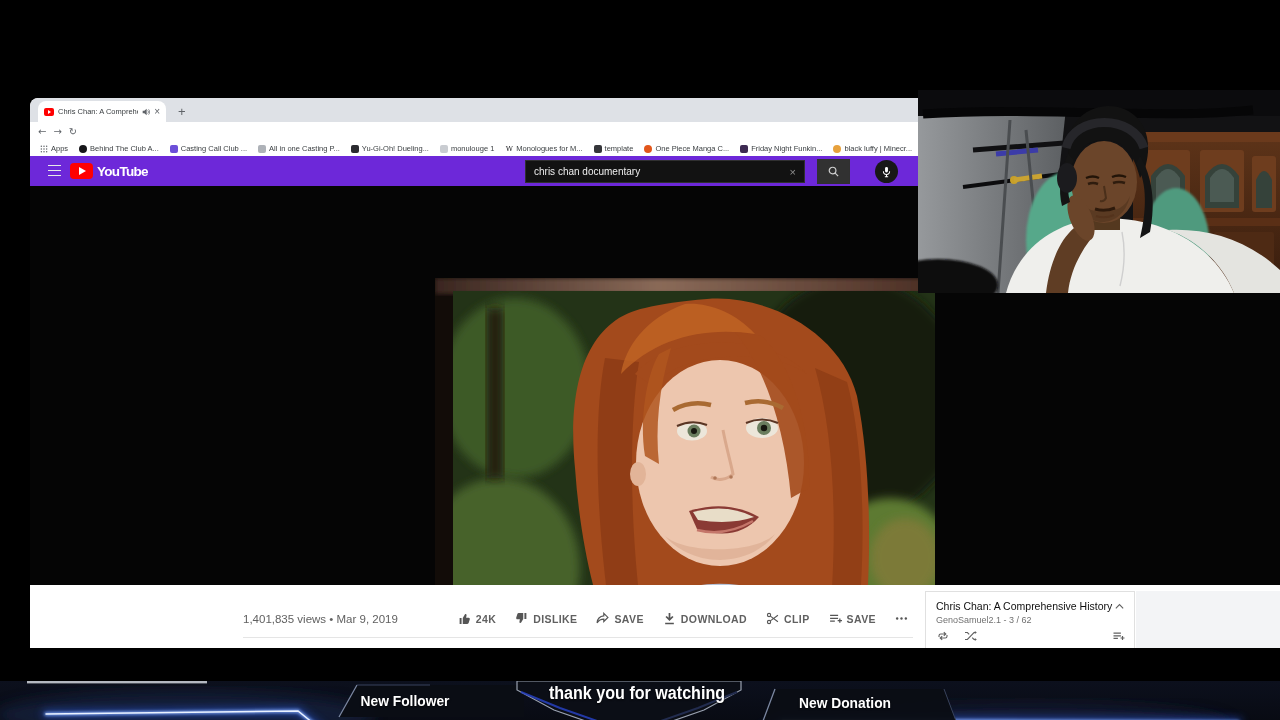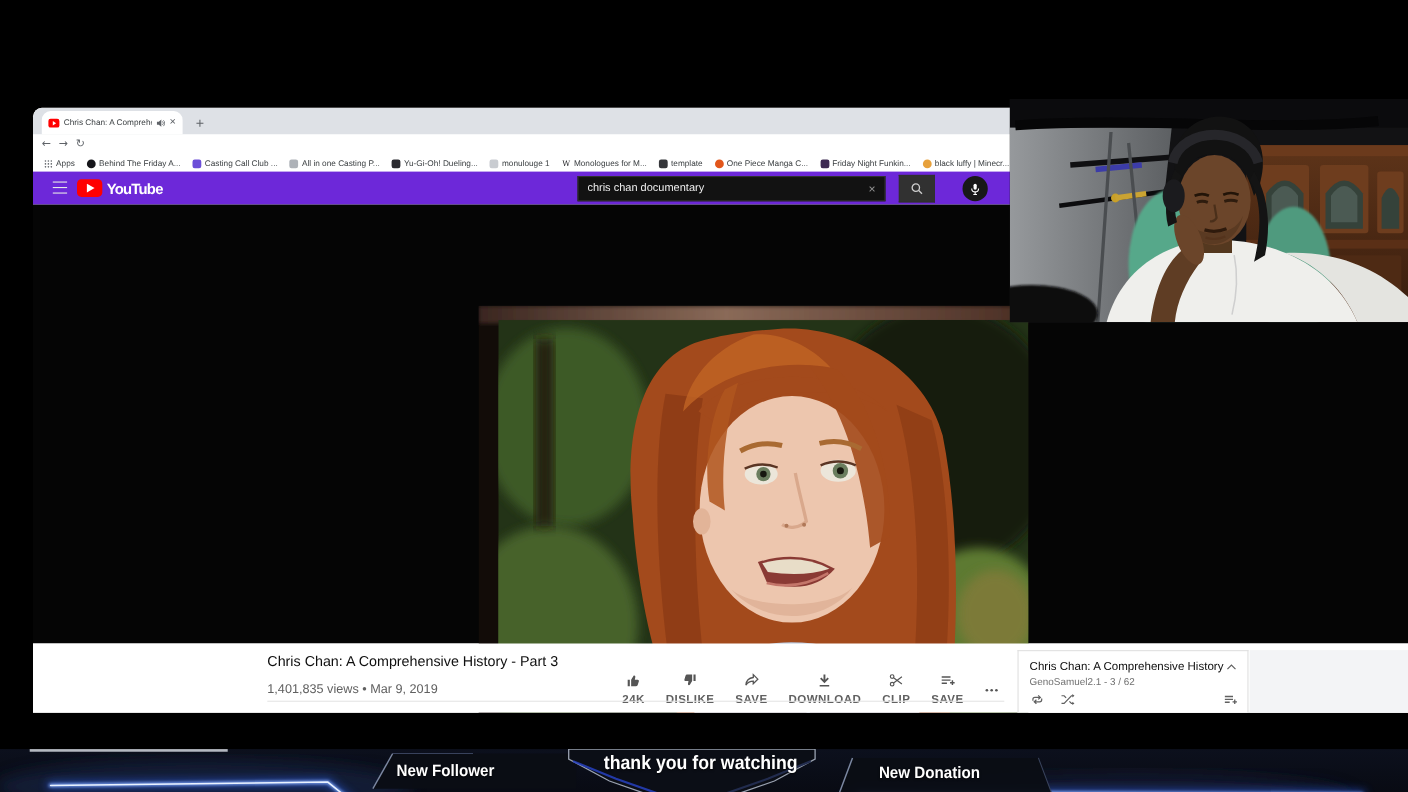--- a/index.html
+++ b/index.html
@@ -47,21 +47,21 @@
   #micbtn{width:23px;height:23px;border-radius:50%;background:#181818;margin-left:13px;display:flex;align-items:center;justify-content:center;}
 
   #videostage{position:absolute;left:0;top:88px;width:100%;height:399px;background:#050505;}
   #videoframe{position:absolute;left:405px;top:92px;width:500px;height:395px;}
 
   #infobar{position:absolute;left:0;top:487px;right:0;bottom:0;background:#fff;}
   #vtitle{position:absolute;left:213px;top:8px;font-size:13px;color:#0f0f0f;}
   #metarow{position:absolute;left:213px;right:372px;top:27px;display:flex;justify-content:space-between;align-items:center;}
   #vstats{font-size:11.5px;color:#606060;}
   #actions{display:flex;align-items:center;gap:19px;}
-  .act{display:flex;align-items:center;gap:5px;flex-direction:column;}
+  .act{display:flex;align-items:center;gap:5px;}
   .act span{font-size:10.5px;color:#606060;letter-spacing:.4px;font-weight:bold;}
   #infodivider{position:absolute;left:213px;top:52px;width:670px;height:1px;background:#e5e5e5;}
   #plpanel{position:absolute;left:895px;top:6px;width:210px;bottom:0;background:#fff;border:1px solid #e0e0e0;border-bottom:none;padding:8px 10px;}
   #pltitle{font-size:10.5px;color:#0f0f0f;}
   #plsub{font-size:9px;color:#717171;margin-top:3px;}
   #plchev{position:absolute;right:9px;top:10px;}
   #plicons{position:absolute;left:10px;top:38px;display:flex;gap:14px;}
   #plsave{position:absolute;right:9px;top:38px;}
   #infofiller{position:absolute;left:1106px;right:0;top:6px;bottom:0;background:#f3f4f6;}
 
@@ -113,21 +113,21 @@
               <circle cx="10" cy="6" r="1.1"></circle>
               <circle cx="2" cy="10" r="1.1"></circle>
               <circle cx="6" cy="10" r="1.1"></circle>
               <circle cx="10" cy="10" r="1.1"></circle>
             </g>
           </svg>
         <span class="lbl">Apps</span>
       </div>
       <div class="bm">
           <span class="fv fv1 round"></span>
-          <span class="lbl">Behind The Friday A...</span>
+          <span class="lbl">Behind The Club A...</span>
         </div>
       <div class="bm">
           <span class="fv fv2"></span>
           <span class="lbl">Casting Call Club ...</span>
         </div>
       <div class="bm">
           <span class="fv fv3"></span>
           <span class="lbl">All in one Casting P...</span>
         </div>
       <div class="bm">
@@ -264,21 +264,20 @@
           <path d="M196 374 L198 344 C228 312 262 302 304 307 C352 313 392 334 402 374 Z" fill="#b5c4da"></path>
           <path d="M290 310 L278 344 L300 372 L318 340 L306 308 Z" fill="#c8d4e6"></path>
           <path d="M248 322 L262 360" stroke="#8aa0c0" stroke-width="2" fill="none"></path>
           <path d="M346 324 L334 362" stroke="#8aa0c0" stroke-width="2" fill="none"></path>
           <ellipse cx="203" cy="196" rx="8" ry="12" fill="#e2b498"></ellipse>
         </g>
       </svg>
     </div>
 
     <div id="infobar">
-      <div id="vtitle">Chris Chan: A Comprehensive History - Part 3</div>
       <div id="metarow">
         <span id="vstats">1,401,835 views • Mar 9, 2019</span>
         <div id="actions">
           <div class="act">
             <svg width="13" height="13" viewBox="0 0 12 12">
                 <path d="M1.5 5.5h1.8V11H1.5zM4.4 11h4.2c.6 0 1.1-.4 1.3-1l1-3.2c.2-.7-.3-1.4-1-1.4H7.5l.4-2.3c.1-.6-.2-1.1-.8-1.2-.3 0-.6.1-.8.4L4.4 5.5z" fill="#555"></path>
               </svg>
             <span>24K</span>
           </div>
           <div class="act">

